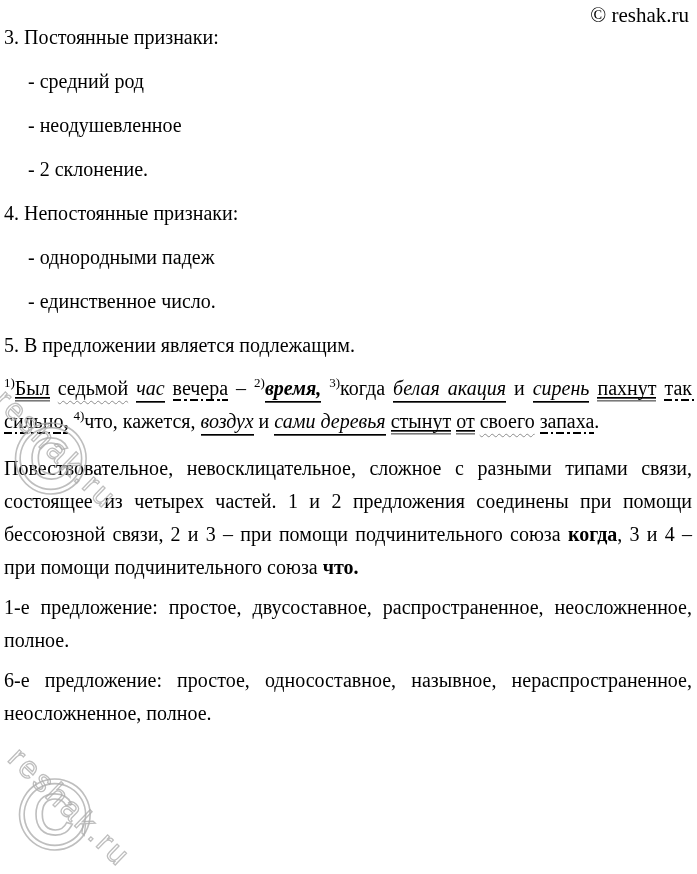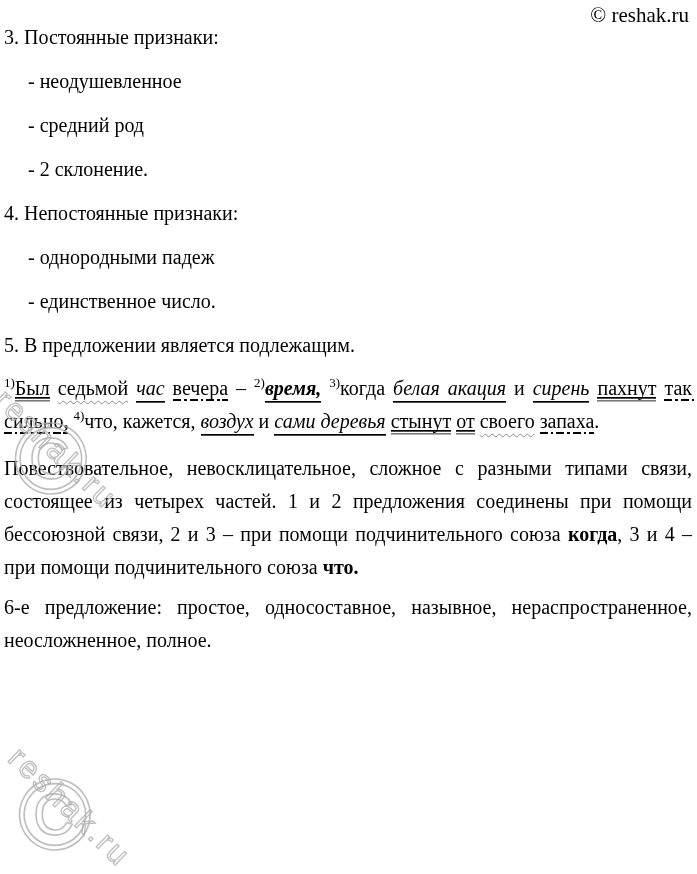--- a/index.html
+++ b/index.html
@@ -76,34 +76,35 @@
   #wm2-symbol { left:18px;  top:764px; }
 </style>
 </head>
 <body>
 
 <div class="copyright">© reshak.ru</div>
 
 <div class="content">
 
   <p class="m-title">3. Постоянные признаки:</p>
+  <p class="m-feature">- средний род</p>
   <p class="m-feature">- неодушевленное</p>
-  <p class="m-feature">- средний род</p>
   <p class="m-feature">- 2 склонение.</p>
 
   <p class="m-title m-gap">4. Непостоянные признаки:</p>
   <p class="m-feature">- однородными падеж</p>
   <p class="m-feature">- единственное число.</p>
 
   <p class="m-title m-gap">5. В предложении является подлежащим.</p>
 
   <p class="sentence"><span class="seg sup">1)</span><span class="seg double">Был</span><span class="seg plain"> </span><span class="seg wavy">седьмой</span><span class="seg plain"> </span><span class="seg solid">час</span><span class="seg plain"> </span><span class="seg dashdot">вечера</span><span class="seg plain"> – </span><span class="seg sup">2)</span><span class="seg bold solid">время,</span><span class="seg plain"> </span><span class="seg sup">3)</span><span class="seg plain">когда </span><span class="seg solid">белая акация</span><span class="seg plain"> и </span><span class="seg solid">сирень</span><span class="seg plain"> </span><span class="seg double">пахнут</span><span class="seg plain"> </span><span class="seg dashdot">так сильно</span><span class="seg bold dashdot">,</span><span class="seg plain"> </span><span class="seg sup">4)</span><span class="seg plain">что, кажется, </span><span class="seg solid">воздух</span><span class="seg plain"> и </span><span class="seg solid">сами деревья</span><span class="seg plain"> </span><span class="seg double">стынут</span><span class="seg plain"> </span><span class="seg double">от</span><span class="seg plain"> </span><span class="seg wavy">своего</span><span class="seg plain"> </span><span class="seg dashdot">запаха</span><span class="seg plain">.</span></p>
 
   <p class="analysis"><span class="seg plain">Повествовательное, невосклицательное, сложное с разными типами связи, состоящее из четырех частей. 1 и 2 предложения соединены при помощи бессоюзной связи, 2 и 3 – при помощи подчинительного союза </span><span class="seg bold">когда</span><span class="seg plain">, 3 и 4 – при помощи подчинительного союза </span><span class="seg bold">что.</span></p>
 
+  <p class="clause">1-е предложение: простое, двусоставное, распространенное, неосложненное, полное.</p>
   <p class="clause">6-е предложение: простое, односоставное, назывное, нераспространенное, неосложненное, полное.</p>
 
 </div>
 
 <div class="wm wm-text" id="wm1-text">reshak.ru</div>
 <div class="wm wm-symbol" id="wm1-symbol">©</div>
 <div class="wm wm-text" id="wm2-text">reshak.ru</div>
 <div class="wm wm-symbol" id="wm2-symbol">©</div>
 
 </body></html>

